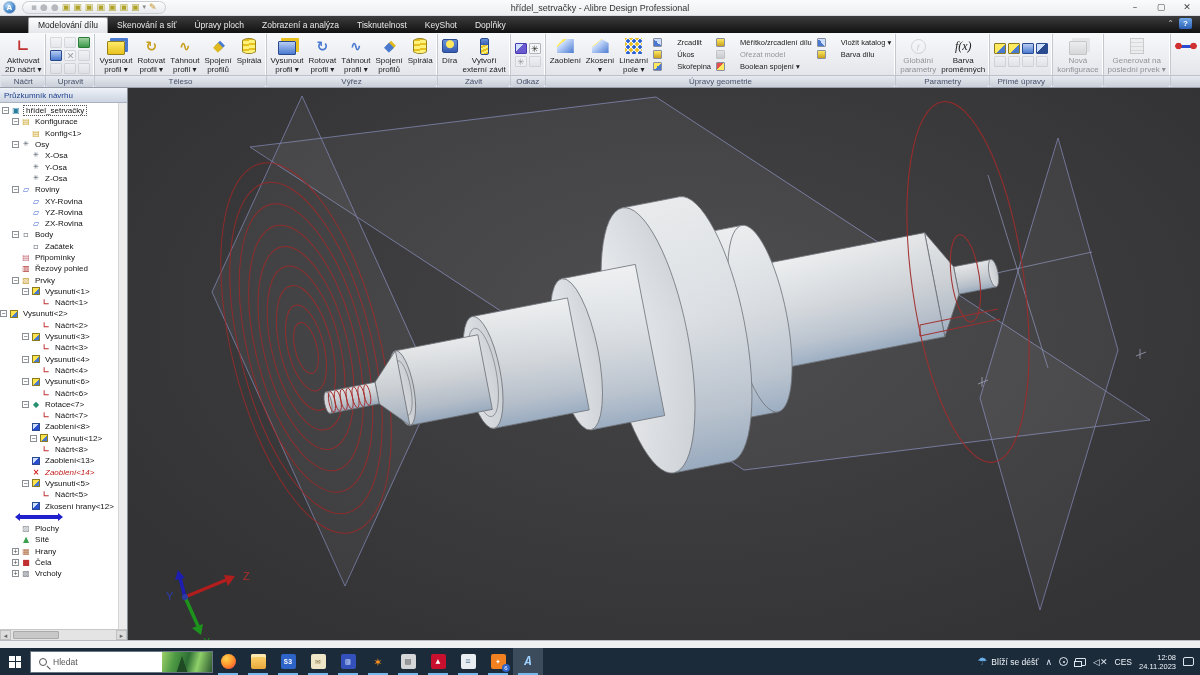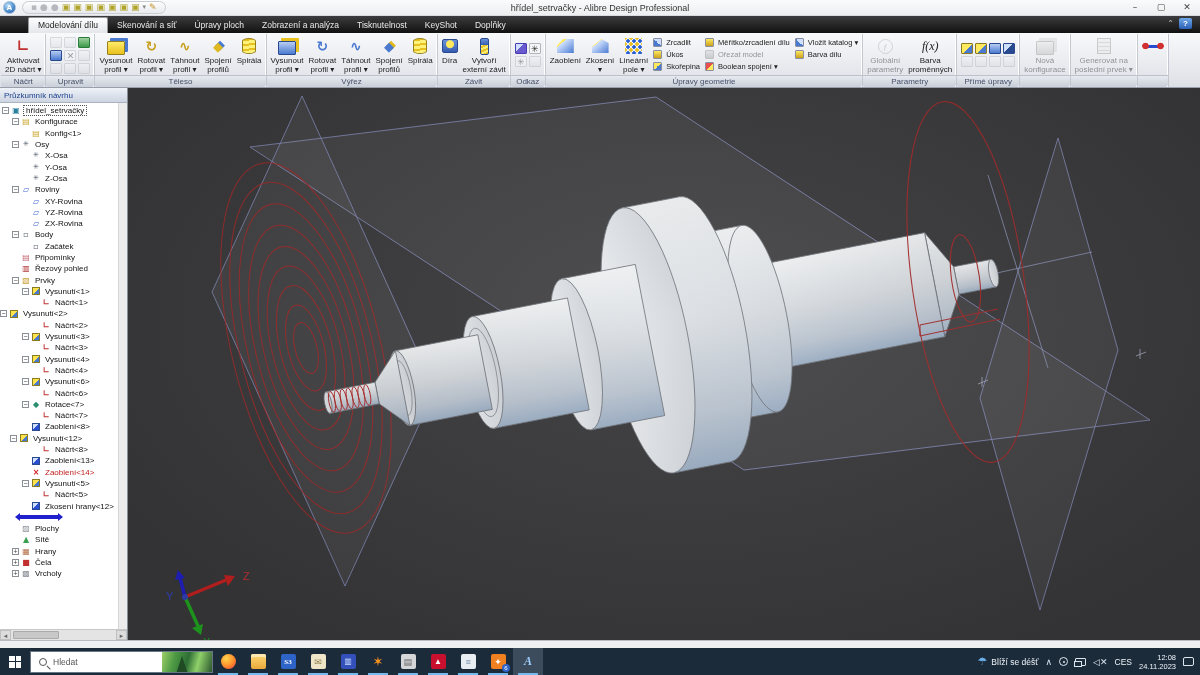--- a/index.html
+++ b/index.html
@@ -61,21 +61,21 @@
   .i-fillet { width:17px; height:14px; background:linear-gradient(140deg,#ffe95e 28%,#cfe0ff 29%,#4a7ad0); clip-path:polygon(0 100%,100% 100%,100% 0,38% 0,0 48%); }
   .i-chamfer { width:17px; height:14px; background:linear-gradient(140deg,#ffe95e 30%,#cfe0ff 31%,#4a7ad0); clip-path:polygon(0 100%,100% 100%,100% 28%,58% 0,0 58%); }
   .i-grid { width:17px; height:16px; background-image:radial-gradient(#2a5fd0 1.5px,transparent 2px),radial-gradient(#e8c11e 1.5px,transparent 2px); background-size:6px 6px; background-position:0 0,3px 3px; }
   .i-fx { font-family:"Liberation Serif","DejaVu Serif",serif; font-style:italic; font-size:12px; color:#222; }
   .i-global { width:15px; height:15px; border:1px solid #aaa; border-radius:50%; color:#999; font-family:"Liberation Serif",serif; font-style:italic; font-size:9px; text-align:center; line-height:14px; }
   .i-gen { width:22px; height:12px;
     background:radial-gradient(circle at 3.5px 50%,#d03030 3px,transparent 3.6px),radial-gradient(circle at 18.5px 50%,#d03030 3px,transparent 3.6px),linear-gradient(#2a4ad0 0 0) center/14px 3px no-repeat; }
   .i-newconf { width:14px; height:16px; border:1px solid #999; background:repeating-linear-gradient(#e8e8e8 0 3px,#bbb 3px 4px); }
   
   .rcol { display:flex; flex-direction:column; justify-content:flex-start; gap:1px; padding-top:2px; }
-  .rsm { display:flex; align-items:center; gap:4px; height:11px; font-size:7.5px; white-space:nowrap; padding:0 2px; border-radius:2px; }
+  .rsm { display:flex; align-items:center; gap:15px; height:11px; font-size:7.5px; white-space:nowrap; padding:0 2px; border-radius:2px; }
   .sq { width:9px; height:9px; flex:none; border-radius:1px; border:1px solid #8a8fa0; }
   .sq.a { background:linear-gradient(135deg,#ffe95e 50%,#4a7ad0 50%); }
   .sq.b { background:linear-gradient(#ffe95e,#c8a020); }
   .sq.c { background:linear-gradient(45deg,#4a7ad0 50%,#cfe0ff 50%); }
   .sq.d { background:linear-gradient(#cfd3d8,#9aa0a8); }
   .sq.e { background:linear-gradient(135deg,#e85050 50%,#ffe95e 50%); }
   
   .minigrid { display:grid; gap:2px; align-content:center; padding:0 2px; }
   .mini { width:12px; height:11px; border:1px solid #b0b4bc; border-radius:1px; background:linear-gradient(#f2f3f5,#d8dade); }
   .mini.on-a { background:linear-gradient(135deg,#ffe95e 55%,#4a7ad0 55%); border-color:#8a7a20; }
@@ -92,21 +92,21 @@
   .tree-header { height:15px; background:linear-gradient(#eef2f8,#cdd5e2); border-bottom:1px solid #aab2c0;
     color:#1d3f8c; font-size:8px; line-height:15px; padding-left:4px; white-space:nowrap; }
   .treebody { flex:1; display:flex; min-height:0; }
   .treerows { flex:1; background:#fff; overflow:hidden; padding-top:2px; }
   .trow { display:flex; align-items:center; height:11.3px; white-space:nowrap; cursor:default; }
   .texp { width:7px; height:7px; flex:none; margin-right:2px; font-size:7px; line-height:6px; text-align:center; color:#444; }
   .texp.on { border:1px solid #8a8f96; background:#fff; }
   .tic { width:10px; flex:none; font-family:"DejaVu Sans",sans-serif; font-size:8px; line-height:9px; text-align:center; margin-right:2px; }
   .tlb { font-size:8px; color:#111; padding:0 2px; }
   .trow.selected .tlb { border:1px dotted #555; background:#fdfdfd; }
-  .trow.error .tlb { color:#c02020; }
+  .trow.error .tlb { color:#c02020; font-style:italic; }
   .ti-part{color:#2a7f9f} .ti-config{color:#c8a020} .ti-axis{color:#5a6270;font-size:7px}
   .ti-plane{color:#3b5fd0} .ti-points{color:#5a6270} .ti-origin{color:#5a6270}
   .ti-notes{color:#c05a6a} .ti-section{color:#b03030} .ti-features{color:#c89a2a}
   .ti-cube{background:linear-gradient(135deg,#ffe34d 55%,#4a7ad0 55%);border:1px solid #8a7a20;width:8px;height:8px;margin:0 3px 0 1px}
   .ti-cubeblue{background:linear-gradient(135deg,#cfe0ff 45%,#2a4fd0 45%);border:1px solid #2a4a90;width:8px;height:8px;margin:0 3px 0 1px}
   .ti-revolve{color:#2a8f6f} .ti-sketch{color:#c03030;font-weight:bold}
   .ti-error{color:#d02020;font-weight:bold} .ti-surfaces{color:#8a9098}
   .ti-meshes{color:#3aa050} .ti-edges{color:#b06a40} .ti-faces{color:#c03030} .ti-vertices{color:#8a8f98}
   .t-marker-row { height:11.3px; display:flex; align-items:center; background:#fff; }
   .t-endmark { display:inline-block; width:42px; height:4px; background:#2020cc; position:relative; border-radius:2px; }
@@ -134,21 +134,21 @@
   .mag { width:8px; height:8px; border:1.4px solid #555; border-radius:50%; position:relative; margin:0 6px 0 8px; flex:none; }
   .mag::after { content:""; position:absolute; width:5px; height:1.4px; background:#555; transform:rotate(45deg); left:6px; top:8px; }
   .search-label { font-size:8.5px; color:#555; }
   .search-img { position:absolute; right:0; top:0; width:50px; height:22px;
     background:linear-gradient(105deg,#9ed06a 0%,#4e9a44 25%,#2e6e35 50%,#8fd06a 70%,#28522c 100%); }
   .search-img::after { content:""; position:absolute; left:14px; bottom:0; width:0; height:0;
     border-left:6px solid transparent; border-right:6px solid transparent; border-bottom:18px solid #1f4a24; }
   .tb-apps { display:flex; height:27px; }
   .tb-app { width:30px; height:27px; position:relative; display:flex; align-items:center; justify-content:center; }
   .tb-app.active { background:#3d4c5c; }
-  .tbg { width:15px; height:15px; display:flex; align-items:center; justify-content:center; font-family:Liberation Serif, serif; }
+  .tbg { width:15px; height:15px; display:flex; align-items:center; justify-content:center; font-family:Liberation Mono, monospace; }
   .tb-run { position:absolute; left:5px; right:5px; bottom:0; height:2px; background:#76b9ed; }
   .tbg.firefox { background:radial-gradient(circle at 35% 30%,#ffd54d,#ff8a2a 55%,#e3364e); border-radius:50%; }
   .tbg.file-explorer { background:linear-gradient(#ffd975,#e8a93a); border-radius:2px; box-shadow:inset 0 3px 0 #fce8b0; }
   .tbg.s3 { background:#2e63c8; color:#fff; font-size:7px; font-weight:bold; border-radius:2px; }
   .tbg.mail { background:#efe6c8; color:#8a7a4a; font-size:9px; border-radius:2px; }
   .tbg.disk { background:#3350bb; color:#cfe0ff; font-size:8px; border-radius:2px; }
   .tbg.cad-orange { color:#ff9420; font-size:13px; }
   .tbg.printer { background:#d4d6d8; color:#666; font-size:9px; border-radius:2px; }
   .tbg.acrobat { background:#c8102e; color:#fff; font-size:8px; border-radius:2px; }
   .tbg.notepad { background:#e8eef2; color:#5a7a9a; font-size:9px; border-radius:2px; }
@@ -684,21 +684,21 @@
             <div class="trow" style="padding-left: 32px;">
               <span class="texp"></span>
               <span class="tic ti-sketch">∟</span>
               <span class="tlb">Náčrt&lt;7&gt;</span>
             </div>
             <div class="trow" style="padding-left: 22px;">
               <span class="texp"></span>
               <span class="tic ti-cubeblue"></span>
               <span class="tlb">Zaoblení&lt;8&gt;</span>
             </div>
-            <div class="trow" style="padding-left: 10px;">
+            <div class="trow" style="padding-left: 30px;">
               <span class="texp on">−</span>
               <span class="tic ti-cube"></span>
               <span class="tlb">Vysunutí&lt;12&gt;</span>
             </div>
             <div class="trow" style="padding-left: 32px;">
               <span class="texp"></span>
               <span class="tic ti-sketch">∟</span>
               <span class="tlb">Náčrt&lt;8&gt;</span>
             </div>
             <div class="trow" style="padding-left: 22px;">

